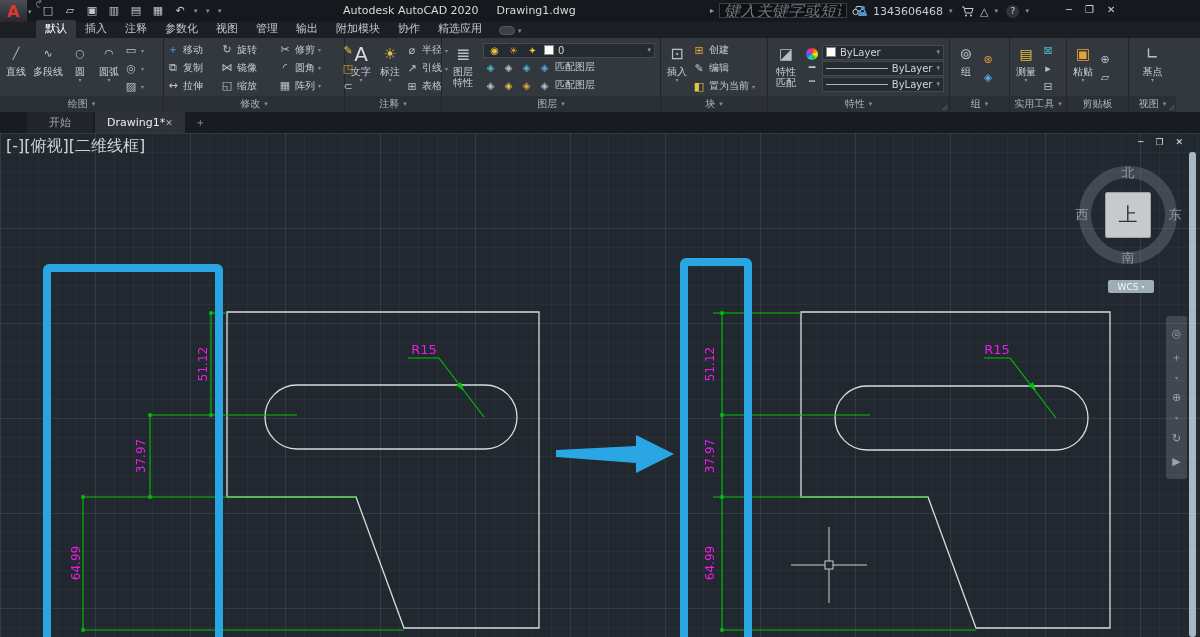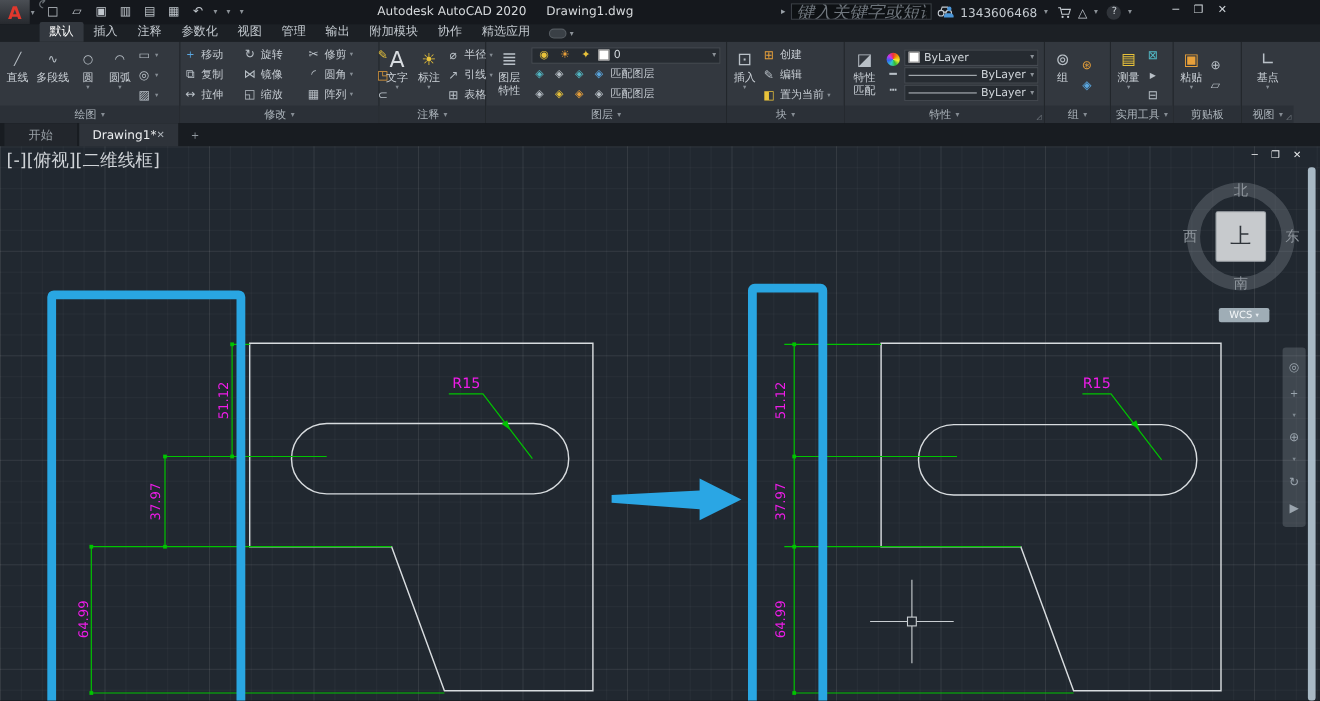--- a/index.html
+++ b/index.html
@@ -61,21 +61,21 @@
   color:#cfd4d9;padding:0 3px;gap:4px}
 .dd .sw{width:10px;height:10px;background:#fff;border:1px solid #888;flex:0 0 auto}
 .dd .ln{flex:1;height:1px;background:#aeb4ba}
 .dd .cend{margin-left:auto;font-size:7px;color:#8c9298}
 .wheel{width:12px;height:12px;border-radius:50%;
   background:conic-gradient(#e33,#e90,#ee3,#3b3,#3cc,#36e,#c3e,#e33)}
 .mini{width:15px;text-align:center;font-size:10px}
 
 
 .ftabs{position:absolute;top:112px;left:0;right:0;height:21px;background:#181c21;display:flex;
-  align-items:stretch;padding-left:4px;font-size:11px}
+  align-items:stretch;padding-left:27px;font-size:11px}
 .ftab{display:flex;align-items:center;padding:0 22px;color:#9aa1a8;background:#22262c;margin-right:2px}
 .ftab.active{background:#2e333a;color:#eceef0;padding:0 12px;}
 .ftab .x{color:#aeb4ba;font-size:9px}
 .fplus{display:flex;align-items:center;padding:0 8px;color:#8f969d;font-size:11px}
 
 
 .canvas{position:absolute;top:133px;left:0;width:1200px;height:504px;background-color:#212830;
   background-image:
    linear-gradient(rgba(255,255,255,.055) 1px,transparent 1px),
    linear-gradient(90deg,rgba(255,255,255,.055) 1px,transparent 1px),

